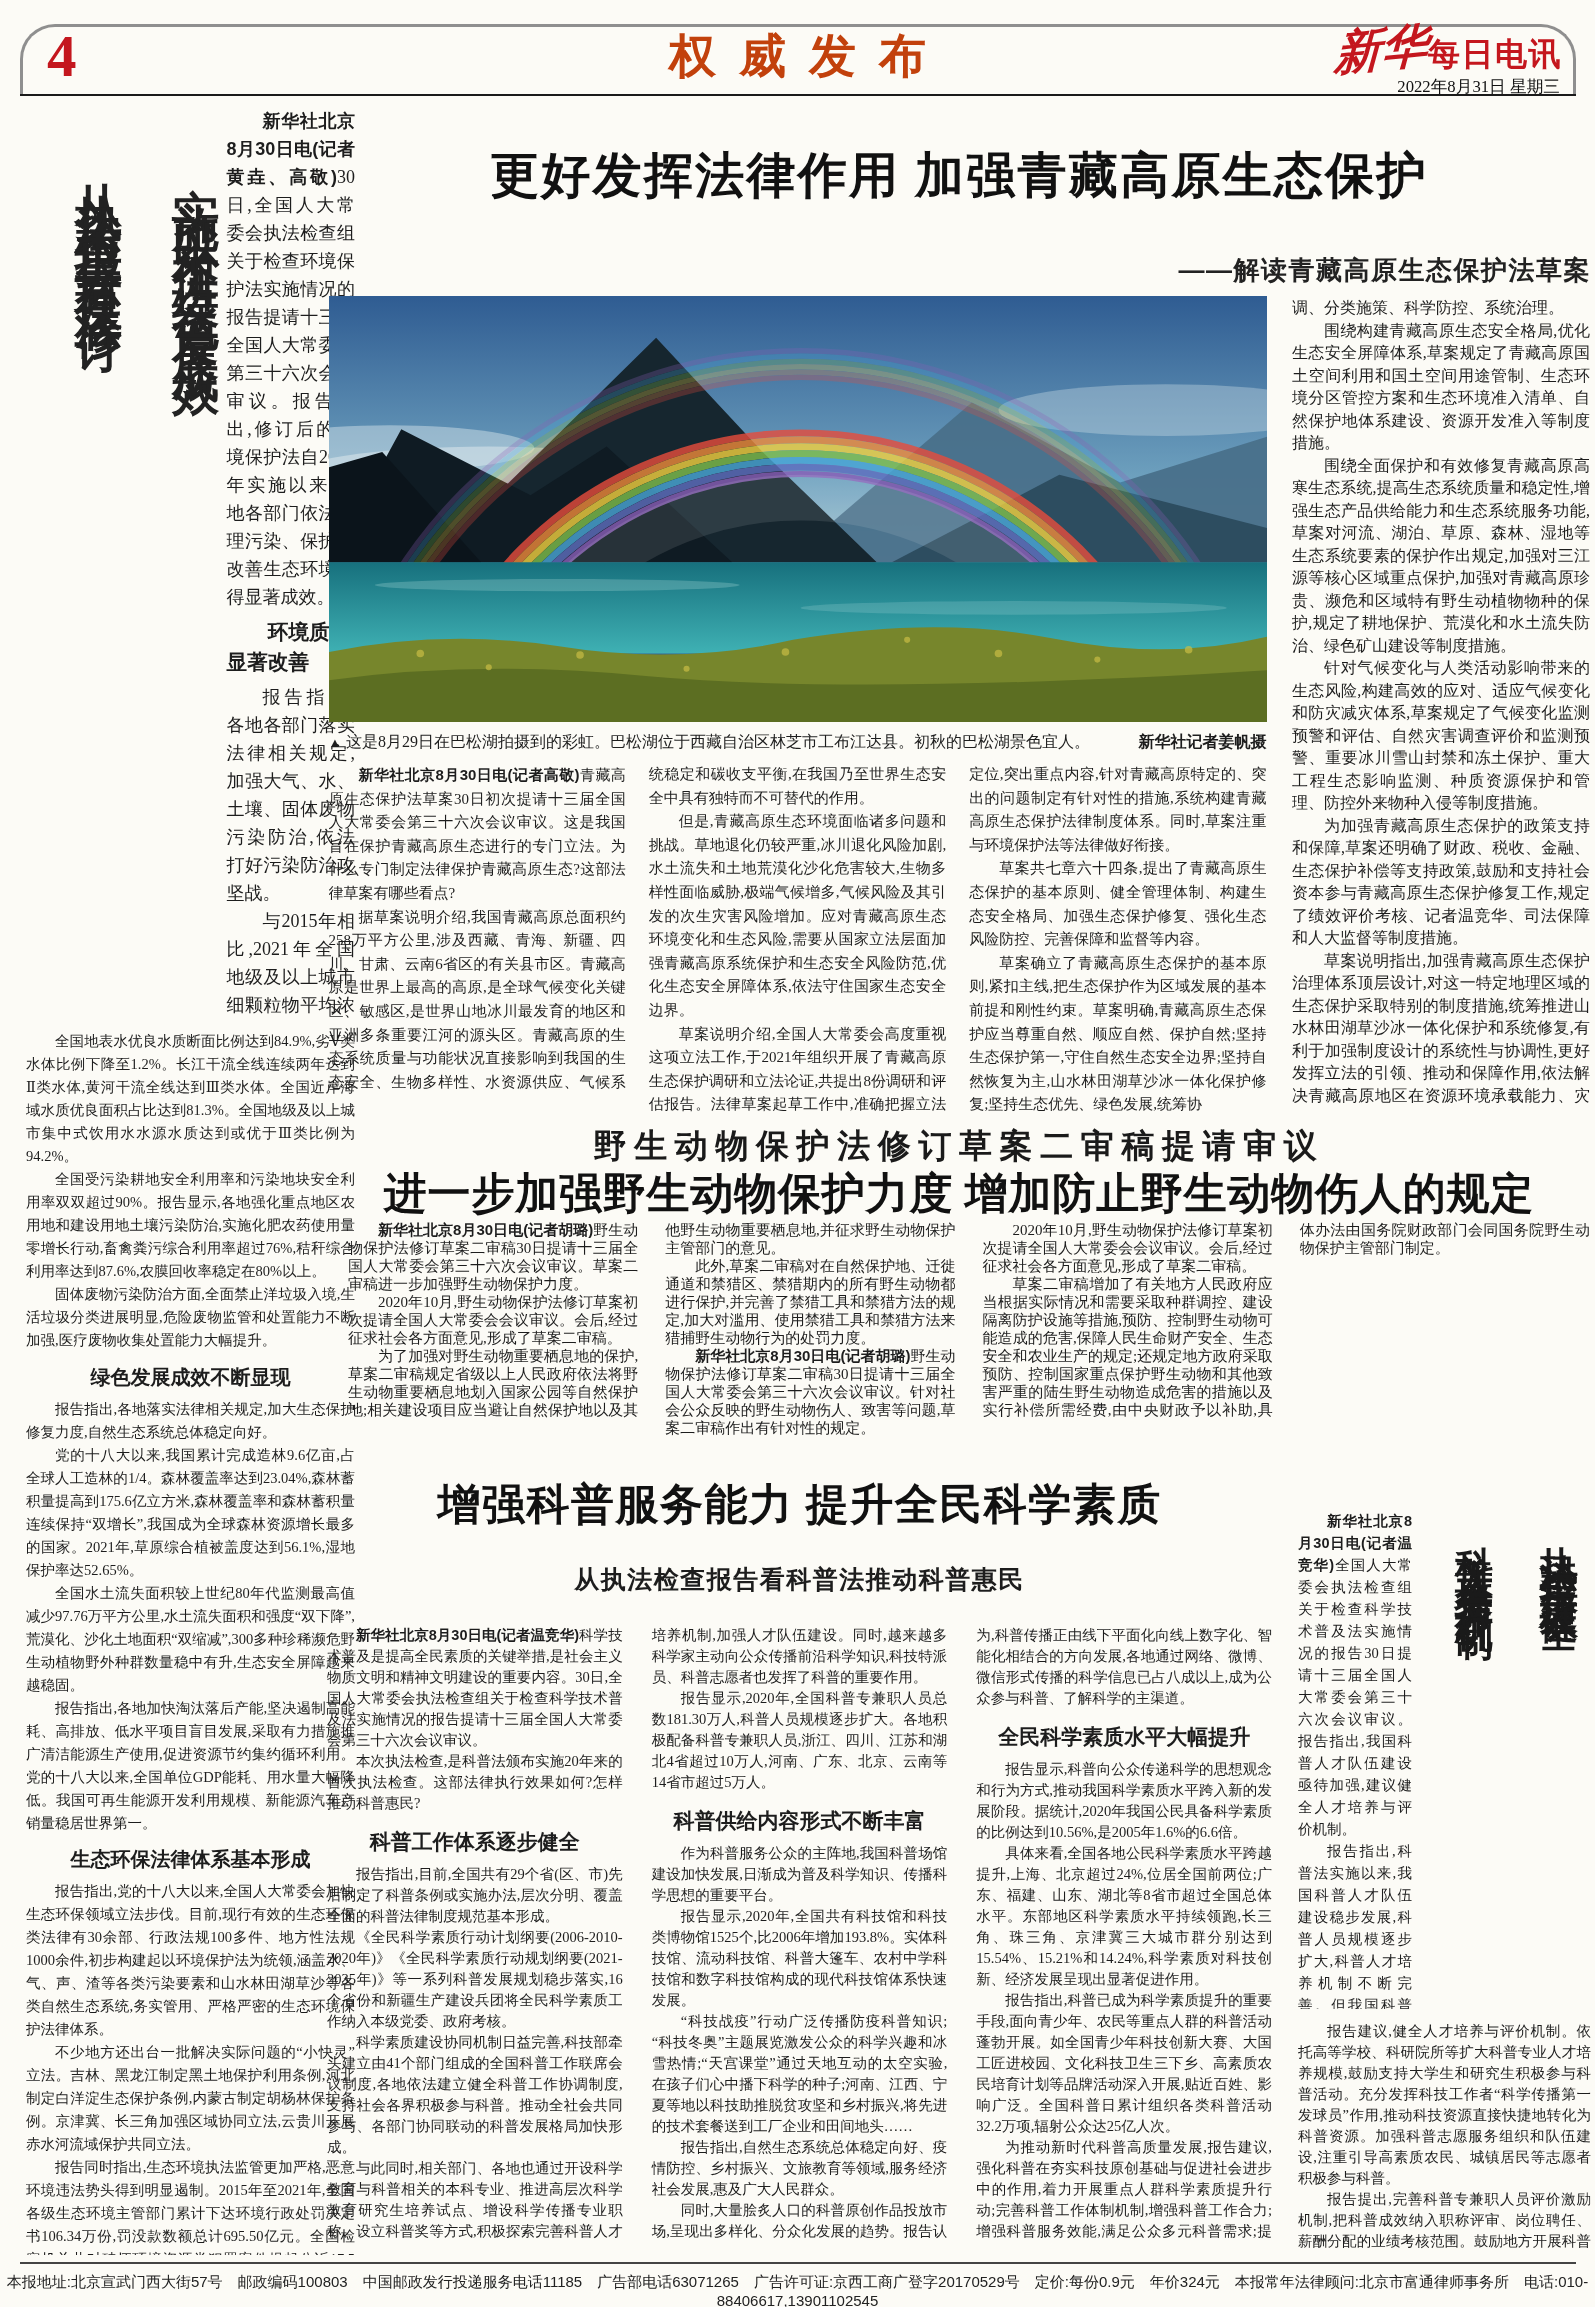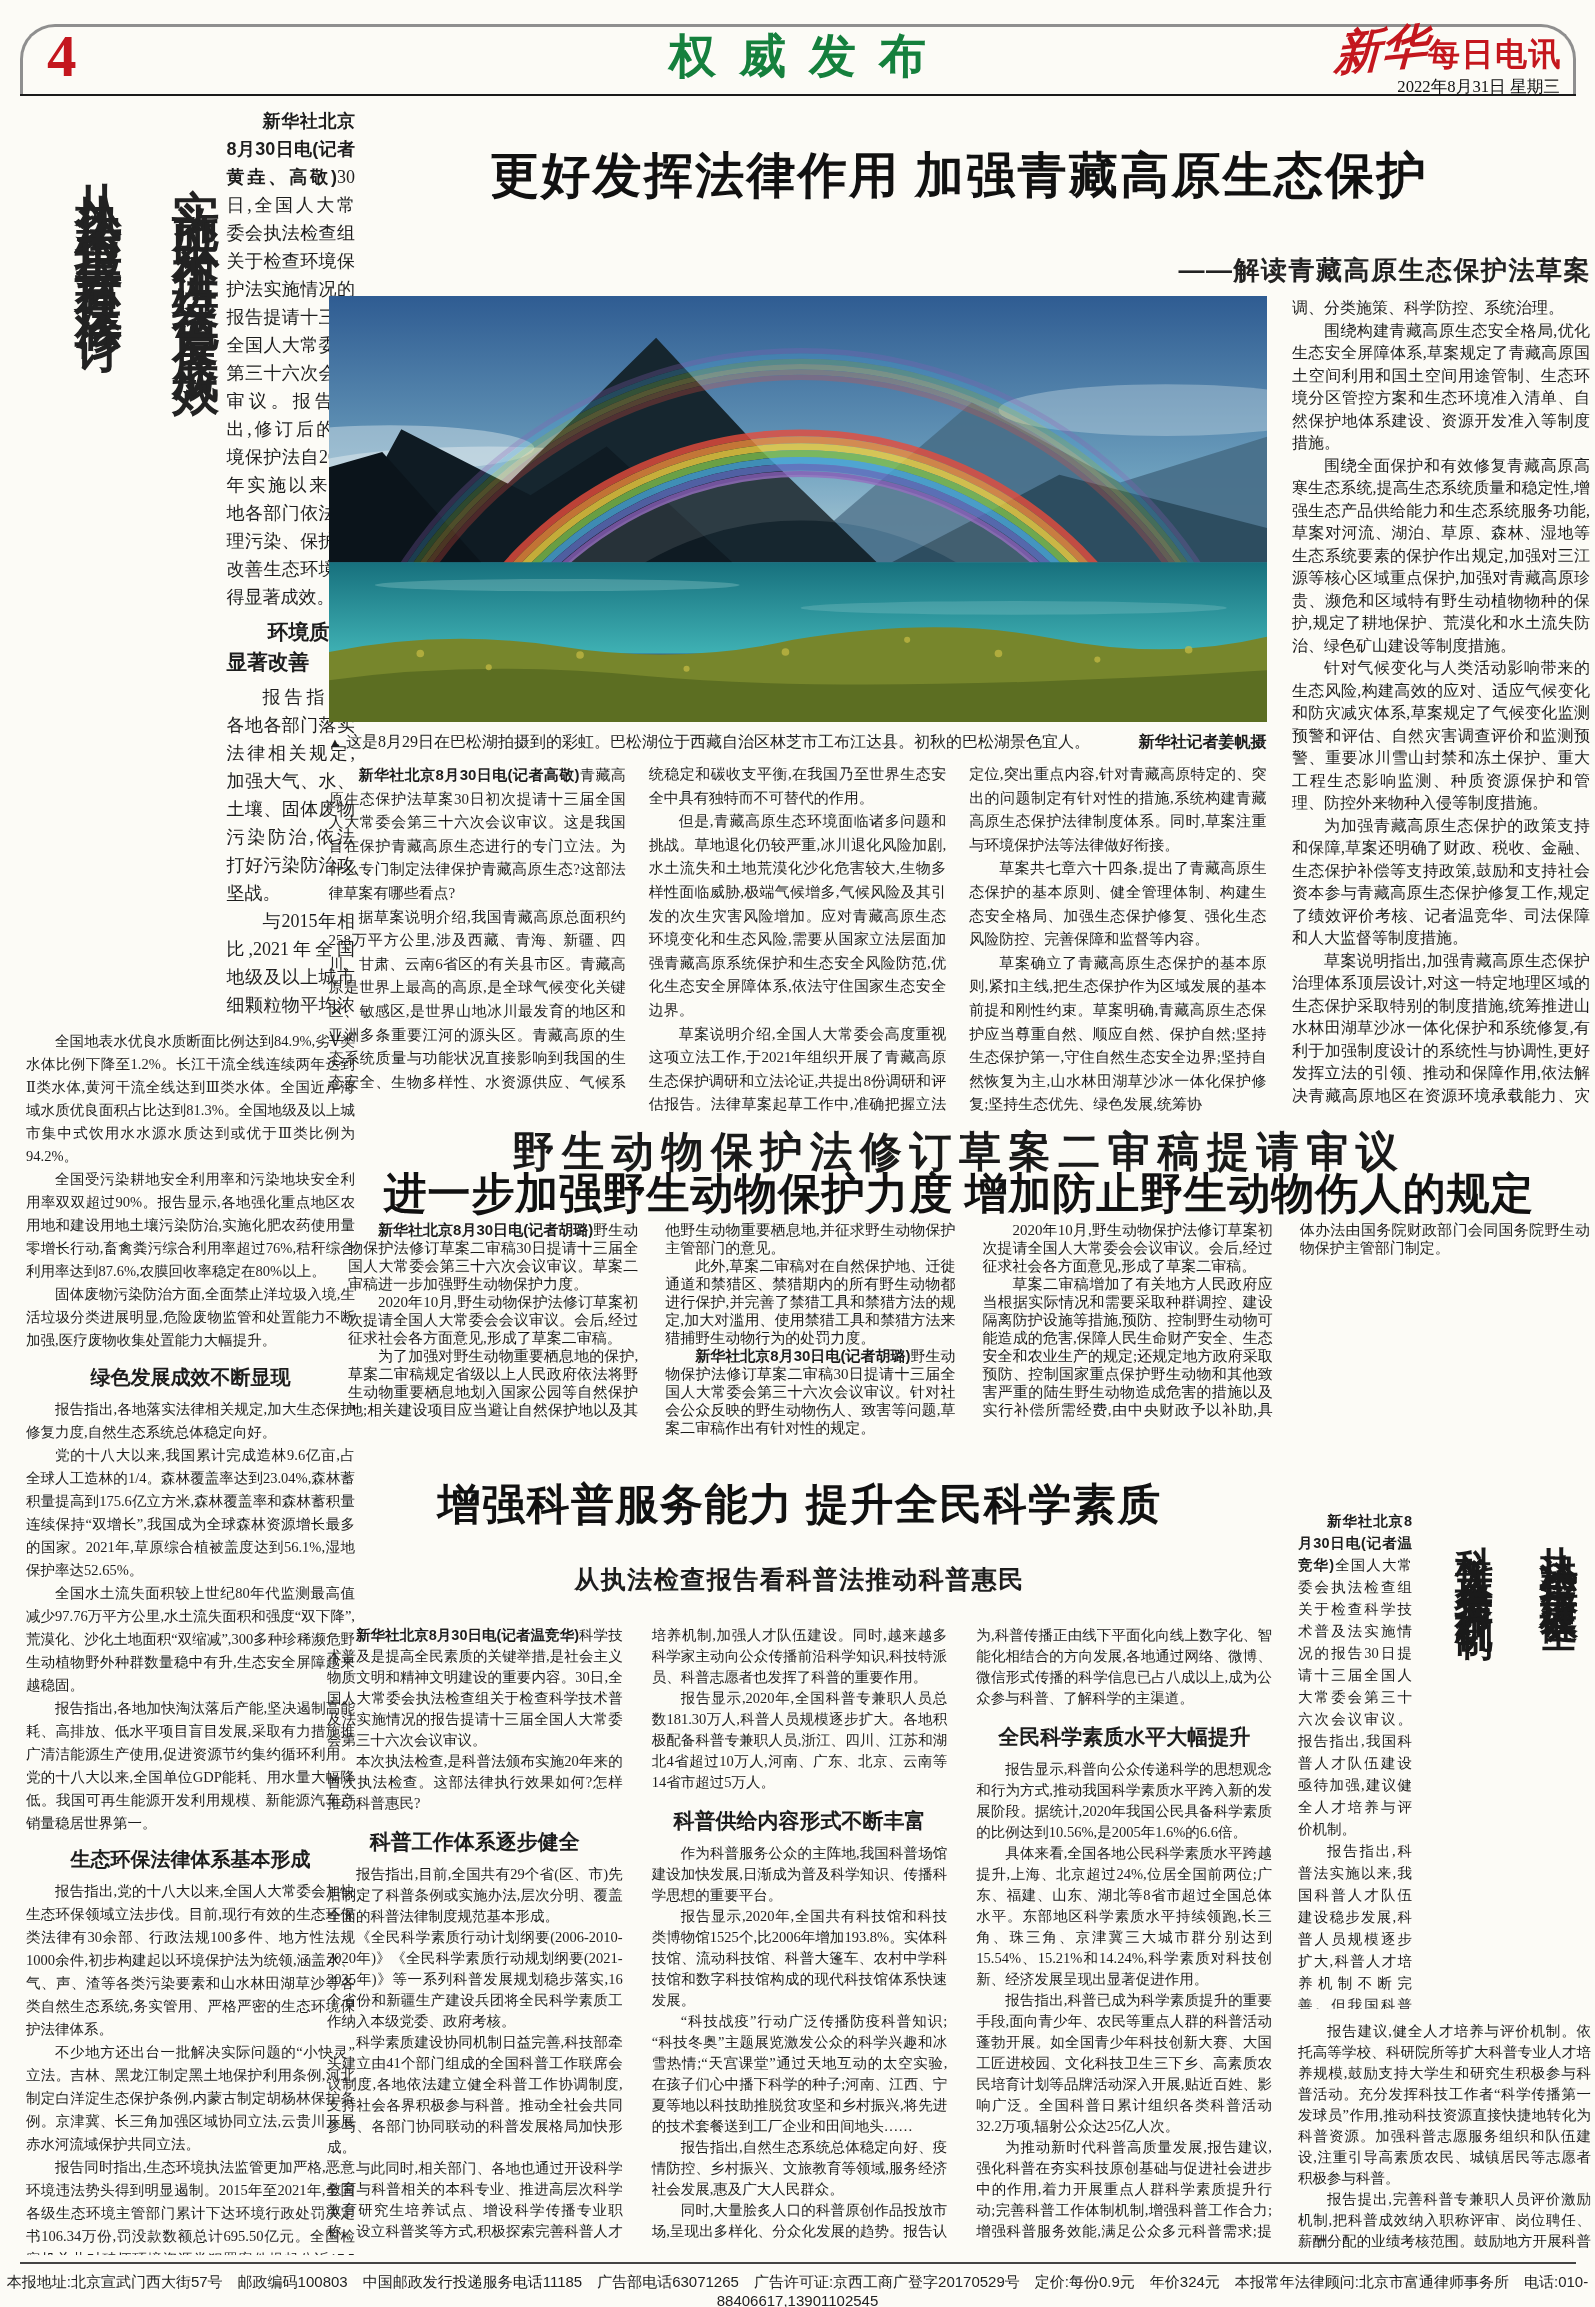--- a/index.html
+++ b/index.html
@@ -4,21 +4,21 @@
 <style>
   html,body{margin:0;padding:0;background:#e8e8e4;}
   .page{position:relative;width:1595px;height:2307px;background:#fcfbf6;overflow:hidden;
         font-family:"Liberation Serif","DejaVu Serif",serif;color:#1d1d1d;}
   
   .hdr-frame{position:absolute;left:20px;top:24px;width:1550px;height:67px;
              border:3px solid #8f8f8f;border-bottom:none;border-radius:35px 35px 0 0;}
   .hdr-rule{position:absolute;left:20px;top:94px;width:1556px;height:2.3px;background:#1a1a1a;}
   .page-num{position:absolute;left:47px;top:27px;font-size:59px;font-weight:bold;color:#c4171e;line-height:1;}
   .sec-title{position:absolute;left:0;top:33px;width:100%;text-align:center;font-size:47px;font-weight:bold;
-             color:#15803d;letter-spacing:23px;text-indent:23px;line-height:1;}
+             color:#c2410c;letter-spacing:23px;text-indent:23px;line-height:1;}
   .masthead{position:absolute;right:33px;top:26px;text-align:right;white-space:nowrap;color:#c4171e;}
   .mh-script{font-size:47px;font-weight:bold;font-style:italic;display:inline-block;transform:rotate(-6deg) skewX(-8deg);line-height:1;}
   .mh-rest{font-size:32px;font-weight:bold;line-height:1;letter-spacing:1.5px;}
   .hdr-date{position:absolute;right:35px;top:75px;font-size:16.7px;color:#111;}
   
   p.para{margin:0;text-indent:2em;text-align:justify;}
   p.para b{font-family:"Liberation Sans","DejaVu Sans",sans-serif;}
   .col-subhead{font-family:"Liberation Sans","DejaVu Sans",sans-serif;font-weight:bold;text-align:center;}
   
   .left-art{position:absolute;left:26px;top:107px;width:329px;height:2151px;}
@@ -41,21 +41,21 @@
   .pl-photo{position:absolute;left:1.5px;top:189px;width:938px;height:426px;overflow:hidden;background:#35628f;}
   .pl-caption{position:absolute;left:1.5px;top:623px;width:938px;display:flex;align-items:baseline;
               font-size:16px;line-height:23px;}
   .cap-marker{font-size:13px;margin-right:4.6px;}
   .cap-credit{margin-left:auto;font-weight:bold;white-space:nowrap;font-family:"Liberation Sans","DejaVu Sans",sans-serif;font-size:16px;}
   .pl-cols{position:absolute;left:1.5px;top:656px;width:938px;height:356px;column-count:3;column-gap:23px;
            column-fill:auto;font-size:15px;line-height:23.6px;overflow:hidden;}
   .pl-right{position:absolute;left:965px;top:190px;width:298px;height:808px;font-size:16px;line-height:22.5px;overflow:hidden;}
   
   .wildlife{position:absolute;left:327px;top:1119px;width:1264px;height:350px;}
-  .wl-kicker{position:absolute;left:0;top:4.6px;width:100%;text-align:center;font-size:42px;font-weight:bold;
+  .wl-kicker{position:absolute;left:0;top:4.6px;width:100%;text-align:center;font-size:33px;font-weight:bold;
              font-family:"Liberation Sans","DejaVu Sans",sans-serif;letter-spacing:7.6px;color:#1a1a1a;}
   .wl-headline{position:absolute;left:0;top:53px;width:100%;text-align:center;font-size:43px;font-weight:bold;
                letter-spacing:0.8px;color:#111;line-height:1;}
   .wl-cols{position:absolute;left:21px;top:102px;width:1242px;height:228px;column-count:4;column-gap:27px;
            column-fill:auto;font-size:15px;line-height:18px;overflow:hidden;}
   
   .bottom-band{position:absolute;left:327px;top:1477px;width:1264px;height:784px;display:flex;}
   .science{width:945px;position:relative;flex:0 0 aupx;}
   .sc-headline{margin-top:6px;text-align:center;font-size:43px;font-weight:bold;letter-spacing:1.5px;color:#111;line-height:1;}
   .sc-sub{margin-top:37px;text-align:center;font-size:25px;font-weight:bold;

